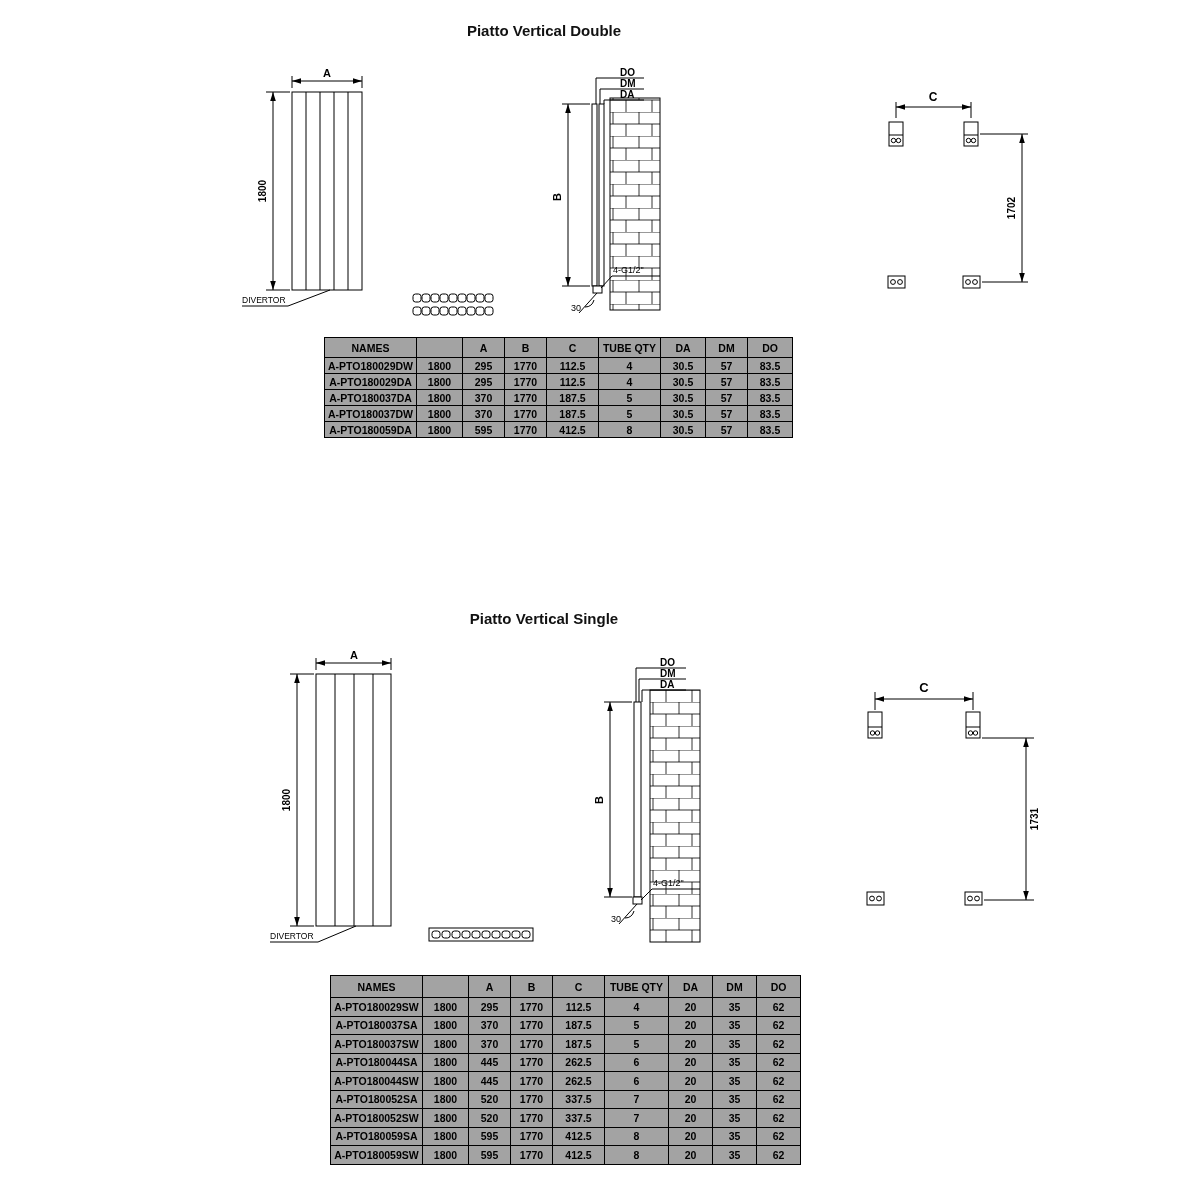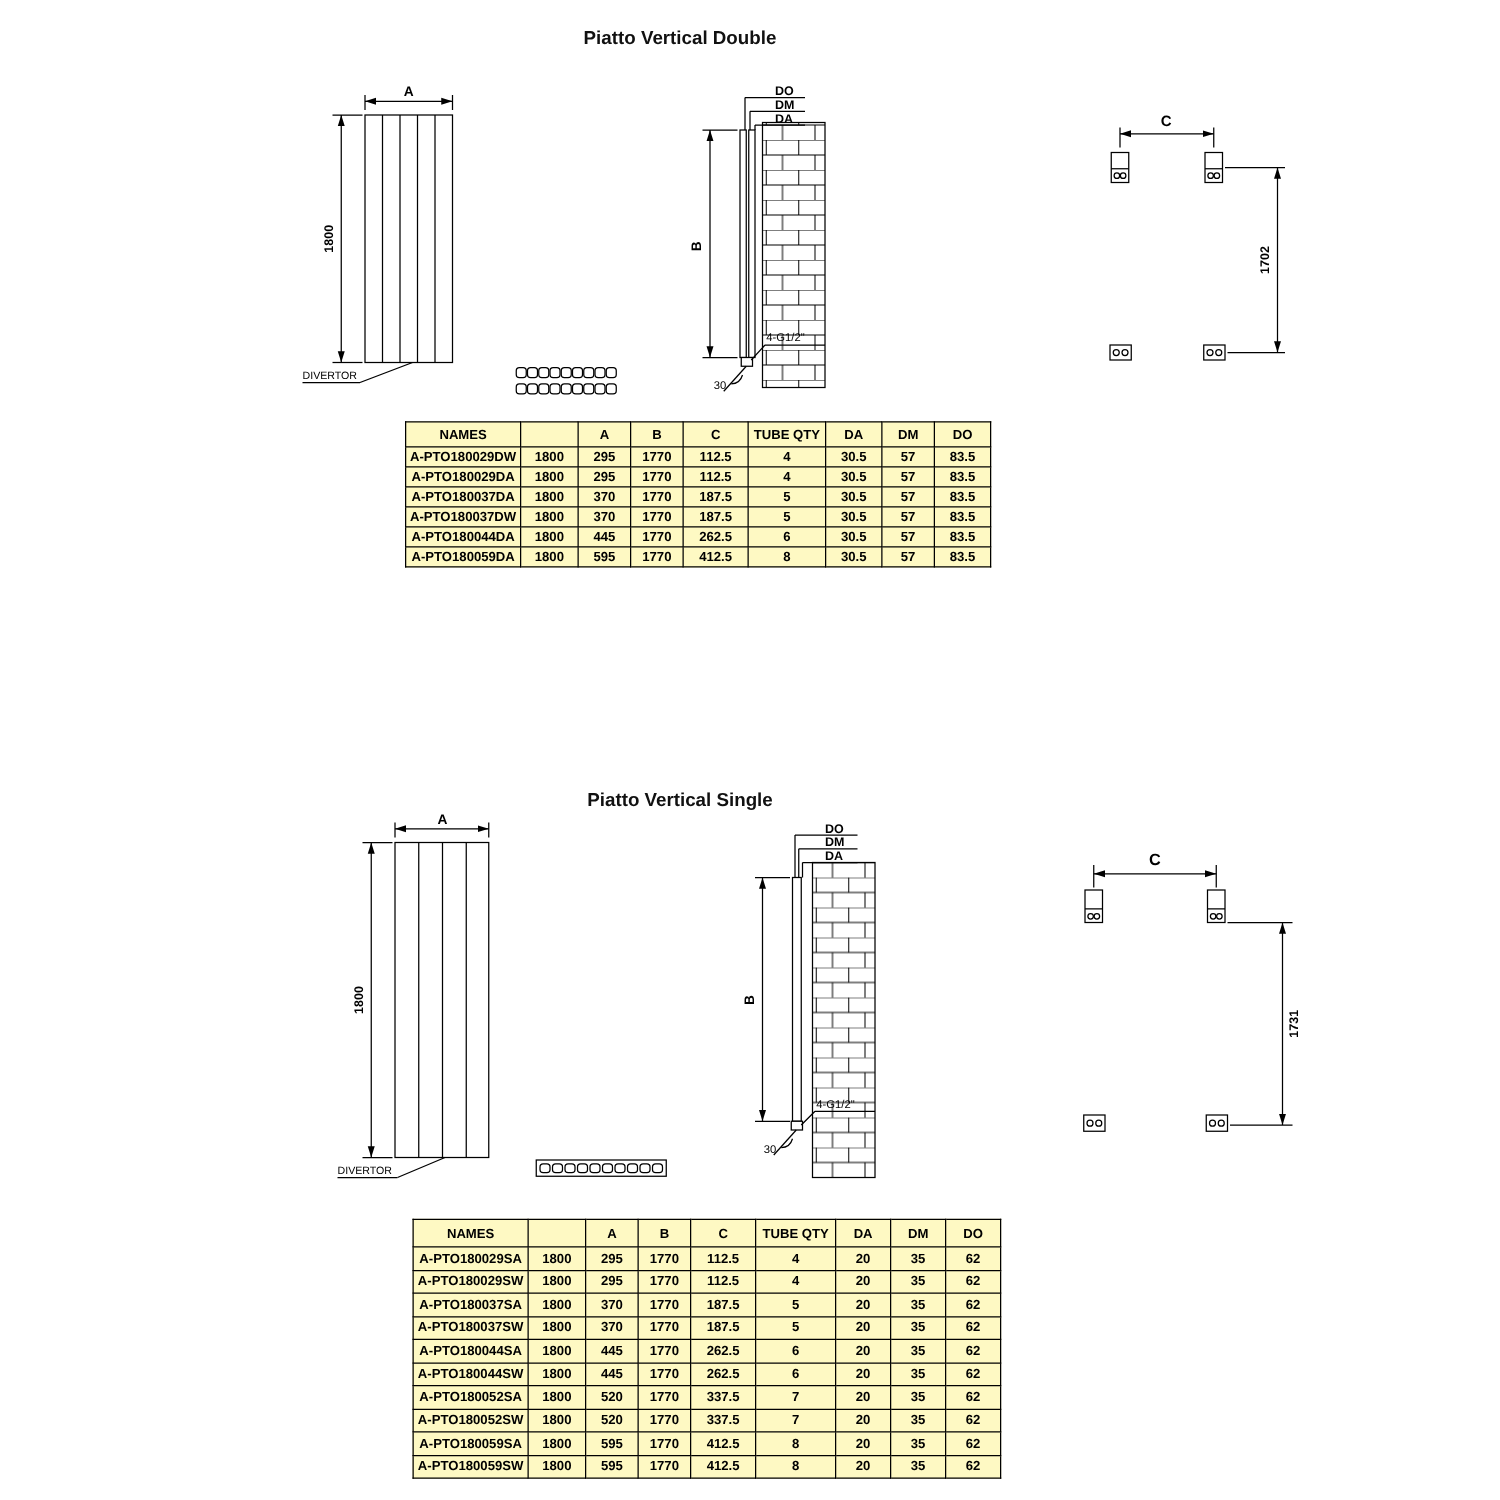--- a/index.html
+++ b/index.html
@@ -3,21 +3,21 @@
 <meta charset="utf-8">
 <style>
   * { margin:0; padding:0; box-sizing:border-box; }
   html,body { background:#fff; }
   body { font-family:"Liberation Sans", sans-serif; color:#000; }
   .page { position:relative; width:1200px; height:1200px; background:#fff; overflow:hidden; }
   .abs { position:absolute; }
   .section-title { position:absolute; left:0; width:1088px; text-align:center;
                    font-size:15px; font-weight:bold; color:#111; }
   svg text { font-family:"Liberation Sans", sans-serif; }
-  table.spec { position:absolute; border-collapse:collapse; table-layout:fixed; background:#fef9c3; }
+  table.spec { position:absolute; border-collapse:collapse; table-layout:fixed; background:#a3a3a3; }
   table.spec th, table.spec td { border:1px solid #000; font-weight:bold; font-size:10.5px;
                                  text-align:center; vertical-align:middle; padding:0 2px;
                                  white-space:nowrap; overflow:hidden; }
   .spec-double th { height:20px; }
   .spec-double td { height:16px; }
   .spec-single th { height:22px; }
   .spec-single td { height:18.5px; }
 </style>
 </head>
 <body>
@@ -217,45 +217,34 @@
           <td>1800</td>
           <td>370</td>
           <td>1770</td>
           <td>187.5</td>
           <td>5</td>
           <td>30.5</td>
           <td>57</td>
           <td>83.5</td>
         </tr>
         <tr>
-          <td>A-PTO180044DA</td>
-          <td>1800</td>
-          <td>445</td>
-          <td>1770</td>
-          <td>262.5</td>
-          <td>6</td>
-          <td>30.5</td>
-          <td>57</td>
-          <td>83.5</td>
-        </tr>
-        <tr>
           <td>A-PTO180059DA</td>
           <td>1800</td>
           <td>595</td>
           <td>1770</td>
           <td>412.5</td>
           <td>8</td>
           <td>30.5</td>
           <td>57</td>
           <td>83.5</td>
         </tr>
       </tbody>
     </table>
 
-  <div class="section-title" style="top:632px">Piatto Vertical Single</div>
+  <div class="section-title" style="top:610px">Piatto Vertical Single</div>
 
   <svg class="abs" style="left:268px;top:648px" width="140" height="302" viewBox="0 0 140 302">
     <defs>
       <marker id="ar-fs" markerWidth="9.5" markerHeight="8" refX="9" refY="4" orient="auto-start-reverse">
         <path d="M9,4 L0,1.2 L0,6.8 Z" fill="#000"></path>
       </marker>
     </defs>
     <g stroke="#000" fill="none" stroke-width="1">
       <rect x="48" y="26" width="75" height="252" fill="#fff"></rect>
       <line x1="67" y1="26" x2="67" y2="278"></line>
@@ -388,42 +377,31 @@
           <th>B</th>
           <th>C</th>
           <th>TUBE QTY</th>
           <th>DA</th>
           <th>DM</th>
           <th>DO</th>
         </tr>
       </thead>
       <tbody>
         <tr>
-          <td>A-PTO180029SA</td>
+          <td>A-PTO180029SW</td>
           <td>1800</td>
           <td>295</td>
           <td>1770</td>
           <td>112.5</td>
           <td>4</td>
           <td>20</td>
           <td>35</td>
           <td>62</td>
         </tr>
         <tr>
-          <td>A-PTO180029SW</td>
-          <td>1800</td>
-          <td>295</td>
-          <td>1770</td>
-          <td>112.5</td>
-          <td>4</td>
-          <td>20</td>
-          <td>35</td>
-          <td>62</td>
-        </tr>
-        <tr>
           <td>A-PTO180037SA</td>
           <td>1800</td>
           <td>370</td>
           <td>1770</td>
           <td>187.5</td>
           <td>5</td>
           <td>20</td>
           <td>35</td>
           <td>62</td>
         </tr>

